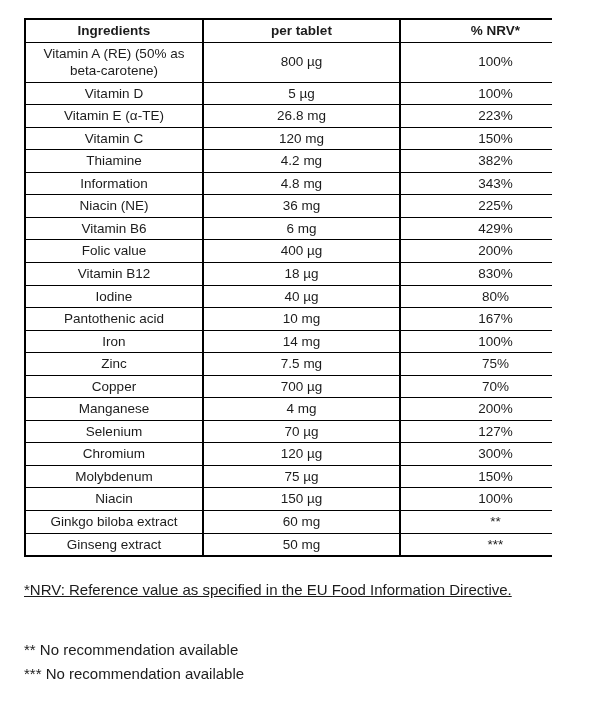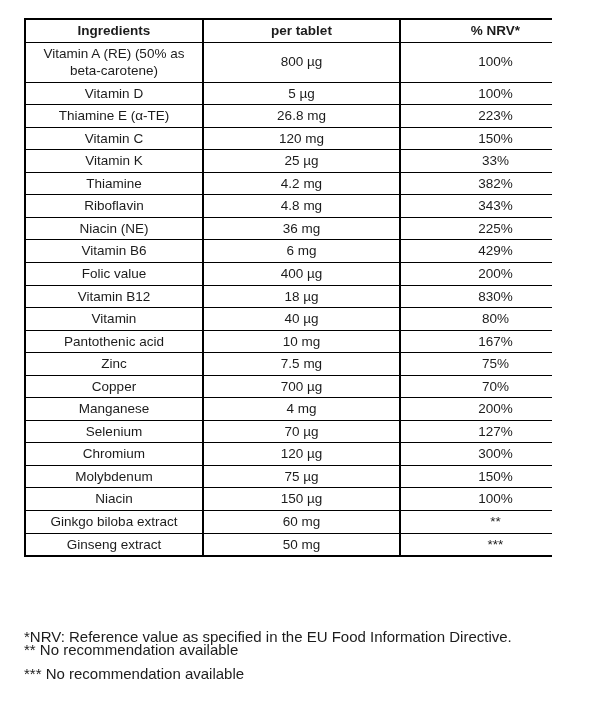--- a/index.html
+++ b/index.html
@@ -48,21 +48,21 @@
   .col-amount      { width: 197px; }
   .col-nrv         { width: 191px; }
 
   .footnote {
     position: absolute;
     left: 24px;
     font-size: 15px;
     color: var(--text-color, #1c1c1c);
     white-space: nowrap;
   }
-  .footnote-nrv { top: 628px; }
+  .footnote-nrv { top: 581px; text-decoration: underline; }
   .footnote-2   { top: 641px; }
   .footnote-3   { top: 665px; }
 </style>
 </head>
 <body>
 
 <div class="page">
 
   <table class="nutrition">
     <colgroup>
@@ -84,45 +84,40 @@
       <td>100%</td>
     </tr>
 
     <tr>
       <td>Vitamin D</td>
       <td>5 µg</td>
       <td>100%</td>
     </tr>
 
     <tr>
-      <td>Thiamine E (α-TE)</td>
+      <td>Vitamin E (α-TE)</td>
       <td>26.8 mg</td>
       <td>223%</td>
     </tr>
 
     <tr>
       <td>Vitamin C</td>
       <td>120 mg</td>
       <td>150%</td>
     </tr>
 
-    <tr>
-      <td>Vitamin K</td>
-      <td>25 µg</td>
-      <td>33%</td>
-    </tr>
 
     <tr>
       <td>Thiamine</td>
       <td>4.2 mg</td>
       <td>382%</td>
     </tr>
 
     <tr>
-      <td>Riboflavin</td>
+      <td>Information</td>
       <td>4.8 mg</td>
       <td>343%</td>
     </tr>
 
     <tr>
       <td>Niacin (NE)</td>
       <td>36 mg</td>
       <td>225%</td>
     </tr>
 
@@ -138,31 +133,36 @@
       <td>200%</td>
     </tr>
 
     <tr>
       <td>Vitamin B12</td>
       <td>18 µg</td>
       <td>830%</td>
     </tr>
 
     <tr>
-      <td>Vitamin</td>
+      <td>Iodine</td>
       <td>40 µg</td>
       <td>80%</td>
     </tr>
 
     <tr>
       <td>Pantothenic acid</td>
       <td>10 mg</td>
       <td>167%</td>
     </tr>
 
+    <tr>
+      <td>Iron</td>
+      <td>14 mg</td>
+      <td>100%</td>
+    </tr>
 
     <tr>
       <td>Zinc</td>
       <td>7.5 mg</td>
       <td>75%</td>
     </tr>
 
     <tr>
       <td>Copper</td>
       <td>700 µg</td>

